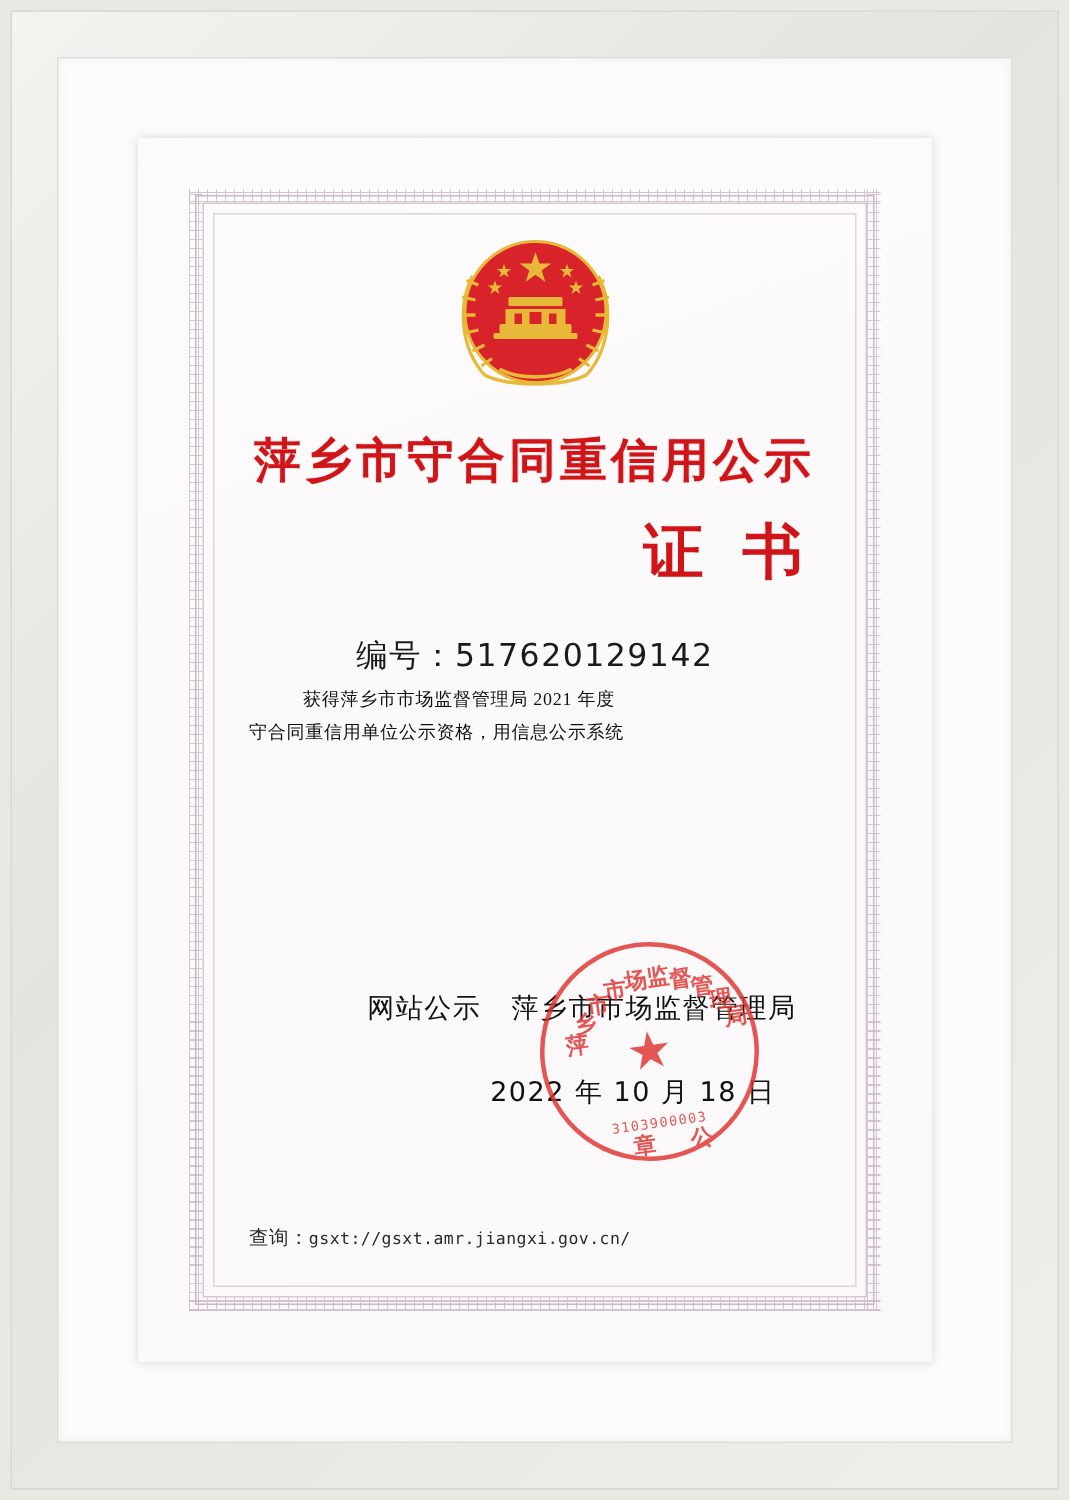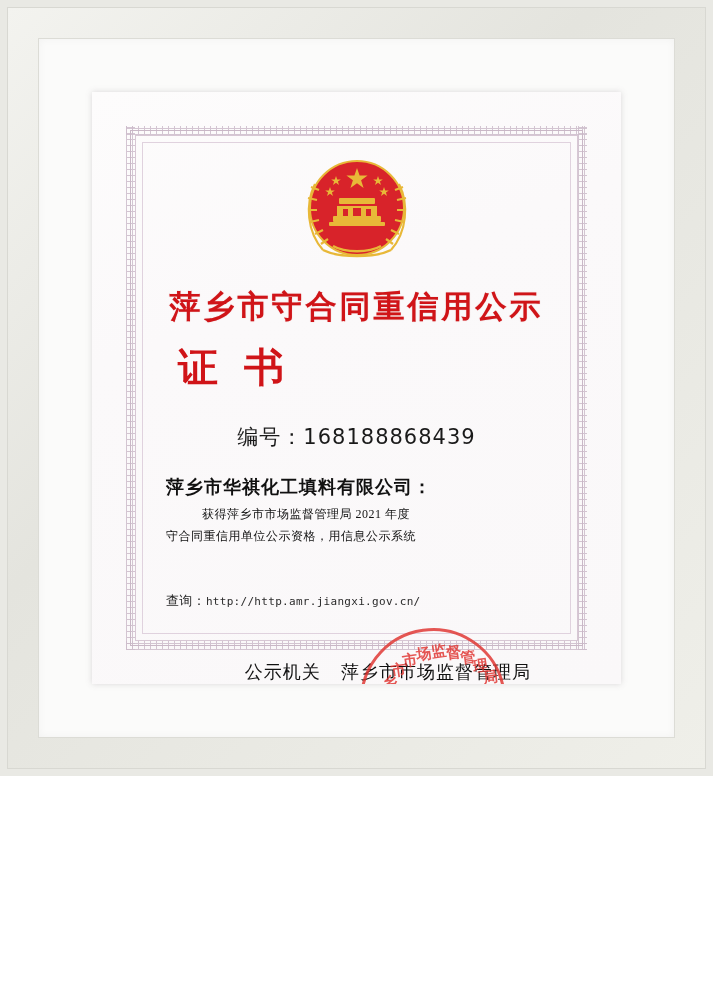--- a/index.html
+++ b/index.html
@@ -11,21 +11,21 @@
     width: 713px;
     height: 1000px;
     font-family: "Liberation Sans", sans-serif;
     overflow: hidden;
   }
 
   
   .page {
     position: relative;
     width: 713px;
-    height: 776px;
+    height: 1000px;
     background: #e9e9e4;
     box-sizing: border-box;
   }
   .frame-outer {
     position: absolute;
     left: 7px; top: 7px; right: 7px; bottom: 7px;
     background: linear-gradient(135deg,#f3f3ef 0%, #e4e4de 40%, #efefe9 100%);
     border: 1px solid #d8d8d2;
     box-sizing: border-box;
   }
@@ -115,21 +115,21 @@
     text-align: center;
     font-family: "DejaVu Sans", sans-serif;
     font-size: 31px;
     font-weight: bold;
     letter-spacing: 3px;
     color: #d01418;
     text-shadow: 0 0 1px rgba(180,0,0,.35);
   }
   .title-sub {
     margin-top: 12px;
-    text-align: left;
+    text-align: right;
     font-family: Liberation Serif, serif;
     font-size: 40px;
     font-weight: bold;
     letter-spacing: 26px;
     text-indent: 26px;
     color: #d01418;
   }
 
   .cert-no {
     margin-top: 28px;
@@ -294,23 +294,22 @@
                 <polygon points="37,33 38.2,36.4 41.8,36.4 38.9,38.5 40,42 37,39.8 34,42 35.1,38.5 32.2,36.4 35.8,36.4"></polygon>
                 <polygon points="85,22 86.2,25.4 89.8,25.4 86.9,27.5 88,31 85,28.8 82,31 83.1,27.5 80.2,25.4 83.8,25.4"></polygon>
                 <polygon points="91,33 92.2,36.4 95.8,36.4 92.9,38.5 94,42 91,39.8 88,42 89.1,38.5 86.2,36.4 89.8,36.4"></polygon>
               </g>
             </svg>
           </div>
 
           <div class="title-main">萍乡市守合同重信用公示</div>
           <div class="title-sub">证书</div>
 
-          <div class="cert-no">编号：168188868439</div>
-
-          <div class="recipient">萍乡市华祺化工填料有限公司：</div>
+          <div class="cert-no">编号：517620129142</div>
+
 
           <div class="body-text">
             <span class="indent"></span><span>获得萍乡市市场监督管理局  2021 年度</span><br>
             <span>守合同重信用单位公示资格，用信息公示系统</span><br>
           </div>
 
           <div class="sig-zone">
 
             <div class="seal">
               <div class="star">★</div>
@@ -325,28 +324,28 @@
                 <span style="transform: rotate(35deg) translate(0,-58px) rotate(-35deg);">管</span>
                 <span style="transform: rotate(50deg) translate(0,-58px) rotate(-50deg);">理</span>
                 <span style="transform: rotate(65deg) translate(0,-58px) rotate(-65deg);">局</span>
                 <span style="transform: rotate(160deg) translate(0,-56px) rotate(-160deg);">公</span>
                 <span style="transform: rotate(200deg) translate(0,-56px) rotate(-200deg);">章</span>
               </div>
               <div class="seal-code">3103900003</div>
             </div>
 
             <div class="sig-line authority">
-              <span>公示机关</span>
+              <span>网站公示</span>
               &nbsp;
               <span>萍乡市市场监督管理局</span>
             </div>
             <div class="sig-line date">2022 年 10 月 18 日</div>
           </div>
 
           <div class="query-line">
-            <span>查询：</span><span class="url">http://http.amr.jiangxi.gov.cn/</span>
+            <span>查询：</span><span class="url">gsxt://gsxt.amr.jiangxi.gov.cn/</span>
           </div>
 
         </div>
       </div>
     </div>
   </div>
 </div>
 
 </body></html>

